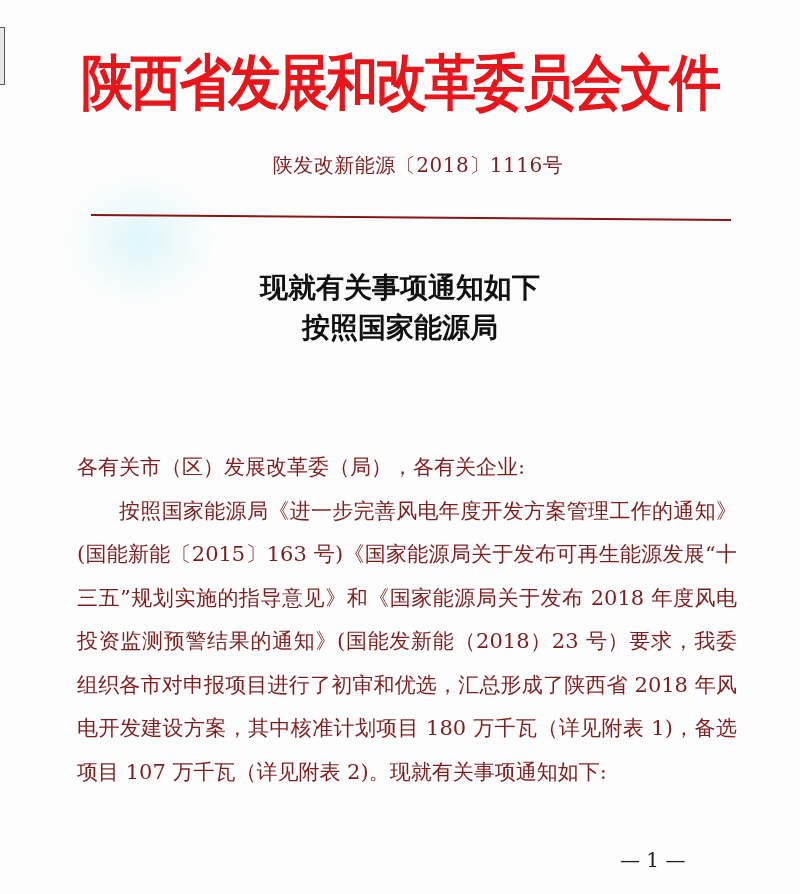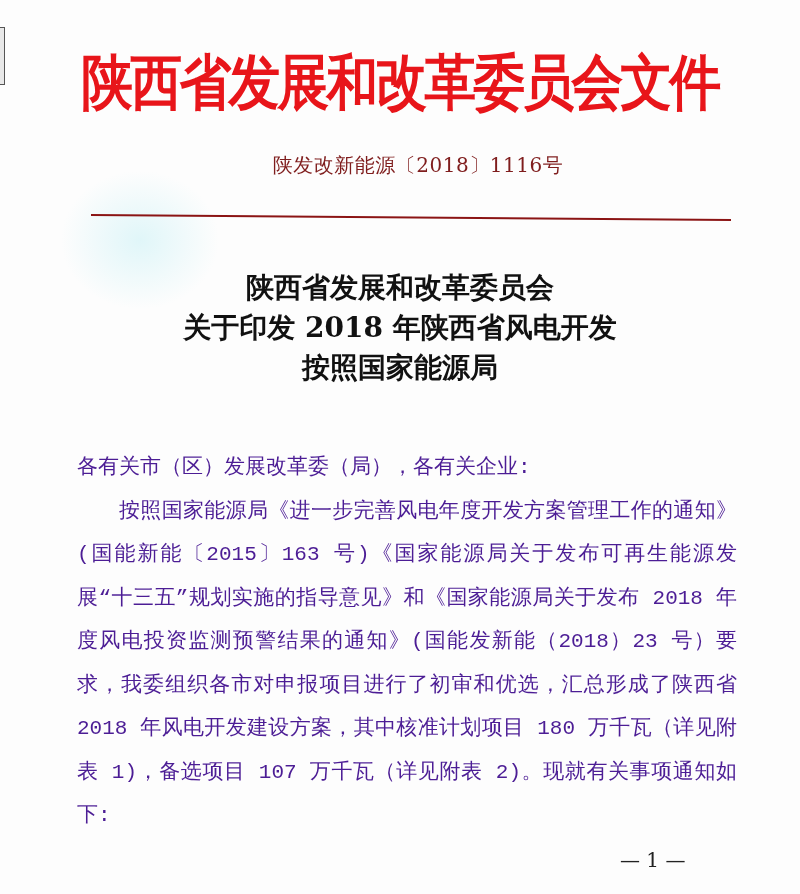--- a/index.html
+++ b/index.html
@@ -32,42 +32,41 @@
   .red-rule {
     position:absolute; left:91px; top:214px; width:640px; height:2px;
     background:#8b1414; transform:rotate(0.45deg); transform-origin:left center;
   }
   .title-block {
     position:absolute; left:0; top:268px; width:800px; text-align:center;
     font-size:28px; font-weight:bold; line-height:40px; color:#111;
   }
   .body-text {
     position:absolute; left:77px; top:446px; width:660px;
-    font-size:21px; line-height:43.5px; color:#4c1d95;font-family:Liberation Mono, monospace;
+    font-size:21px; line-height:43.5px; color:#7f1d1d;
   }
   .body-text p { margin:0; text-align:justify; }
   .body-text .indent { text-indent:42px; }
   .page-num {
     position:absolute; left:620px; top:848px; font-size:20px; color:#222;
   }
 </style>
 </head>
 <body>
 
 <div class="page">
   <div class="tint"></div>
   <div class="edge-mark"></div>
 
   <div class="doc-header">陕西省发展和改革委员会文件</div>
   <div class="doc-number">陕发改新能源〔2018〕1116号</div>
   <div class="red-rule"></div>
 
   <div class="title-block">
-    <div>陕西省发展和改革委员会</div>
-    <div>关于印发 2018 年陕西省风电开发</div>
+    <div>现就有关事项通知如下</div>
     <div>按照国家能源局</div>
   </div>
 
   <div class="body-text">
     <p>各有关市（区）发展改革委（局），各有关企业:</p>
     <p class="indent">按照国家能源局《进一步完善风电年度开发方案管理工作的通知》(国能新能〔2015〕163 号)《国家能源局关于发布可再生能源发展“十三五”规划实施的指导意见》和《国家能源局关于发布 2018 年度风电投资监测预警结果的通知》(国能发新能（2018）23 号）要求，我委组织各市对申报项目进行了初审和优选，汇总形成了陕西省 2018 年风电开发建设方案，其中核准计划项目 180 万千瓦（详见附表 1)，备选项目 107 万千瓦（详见附表 2)。现就有关事项通知如下:</p>
   </div>
 
   <div class="page-num">— 1 —</div>
 </div>

